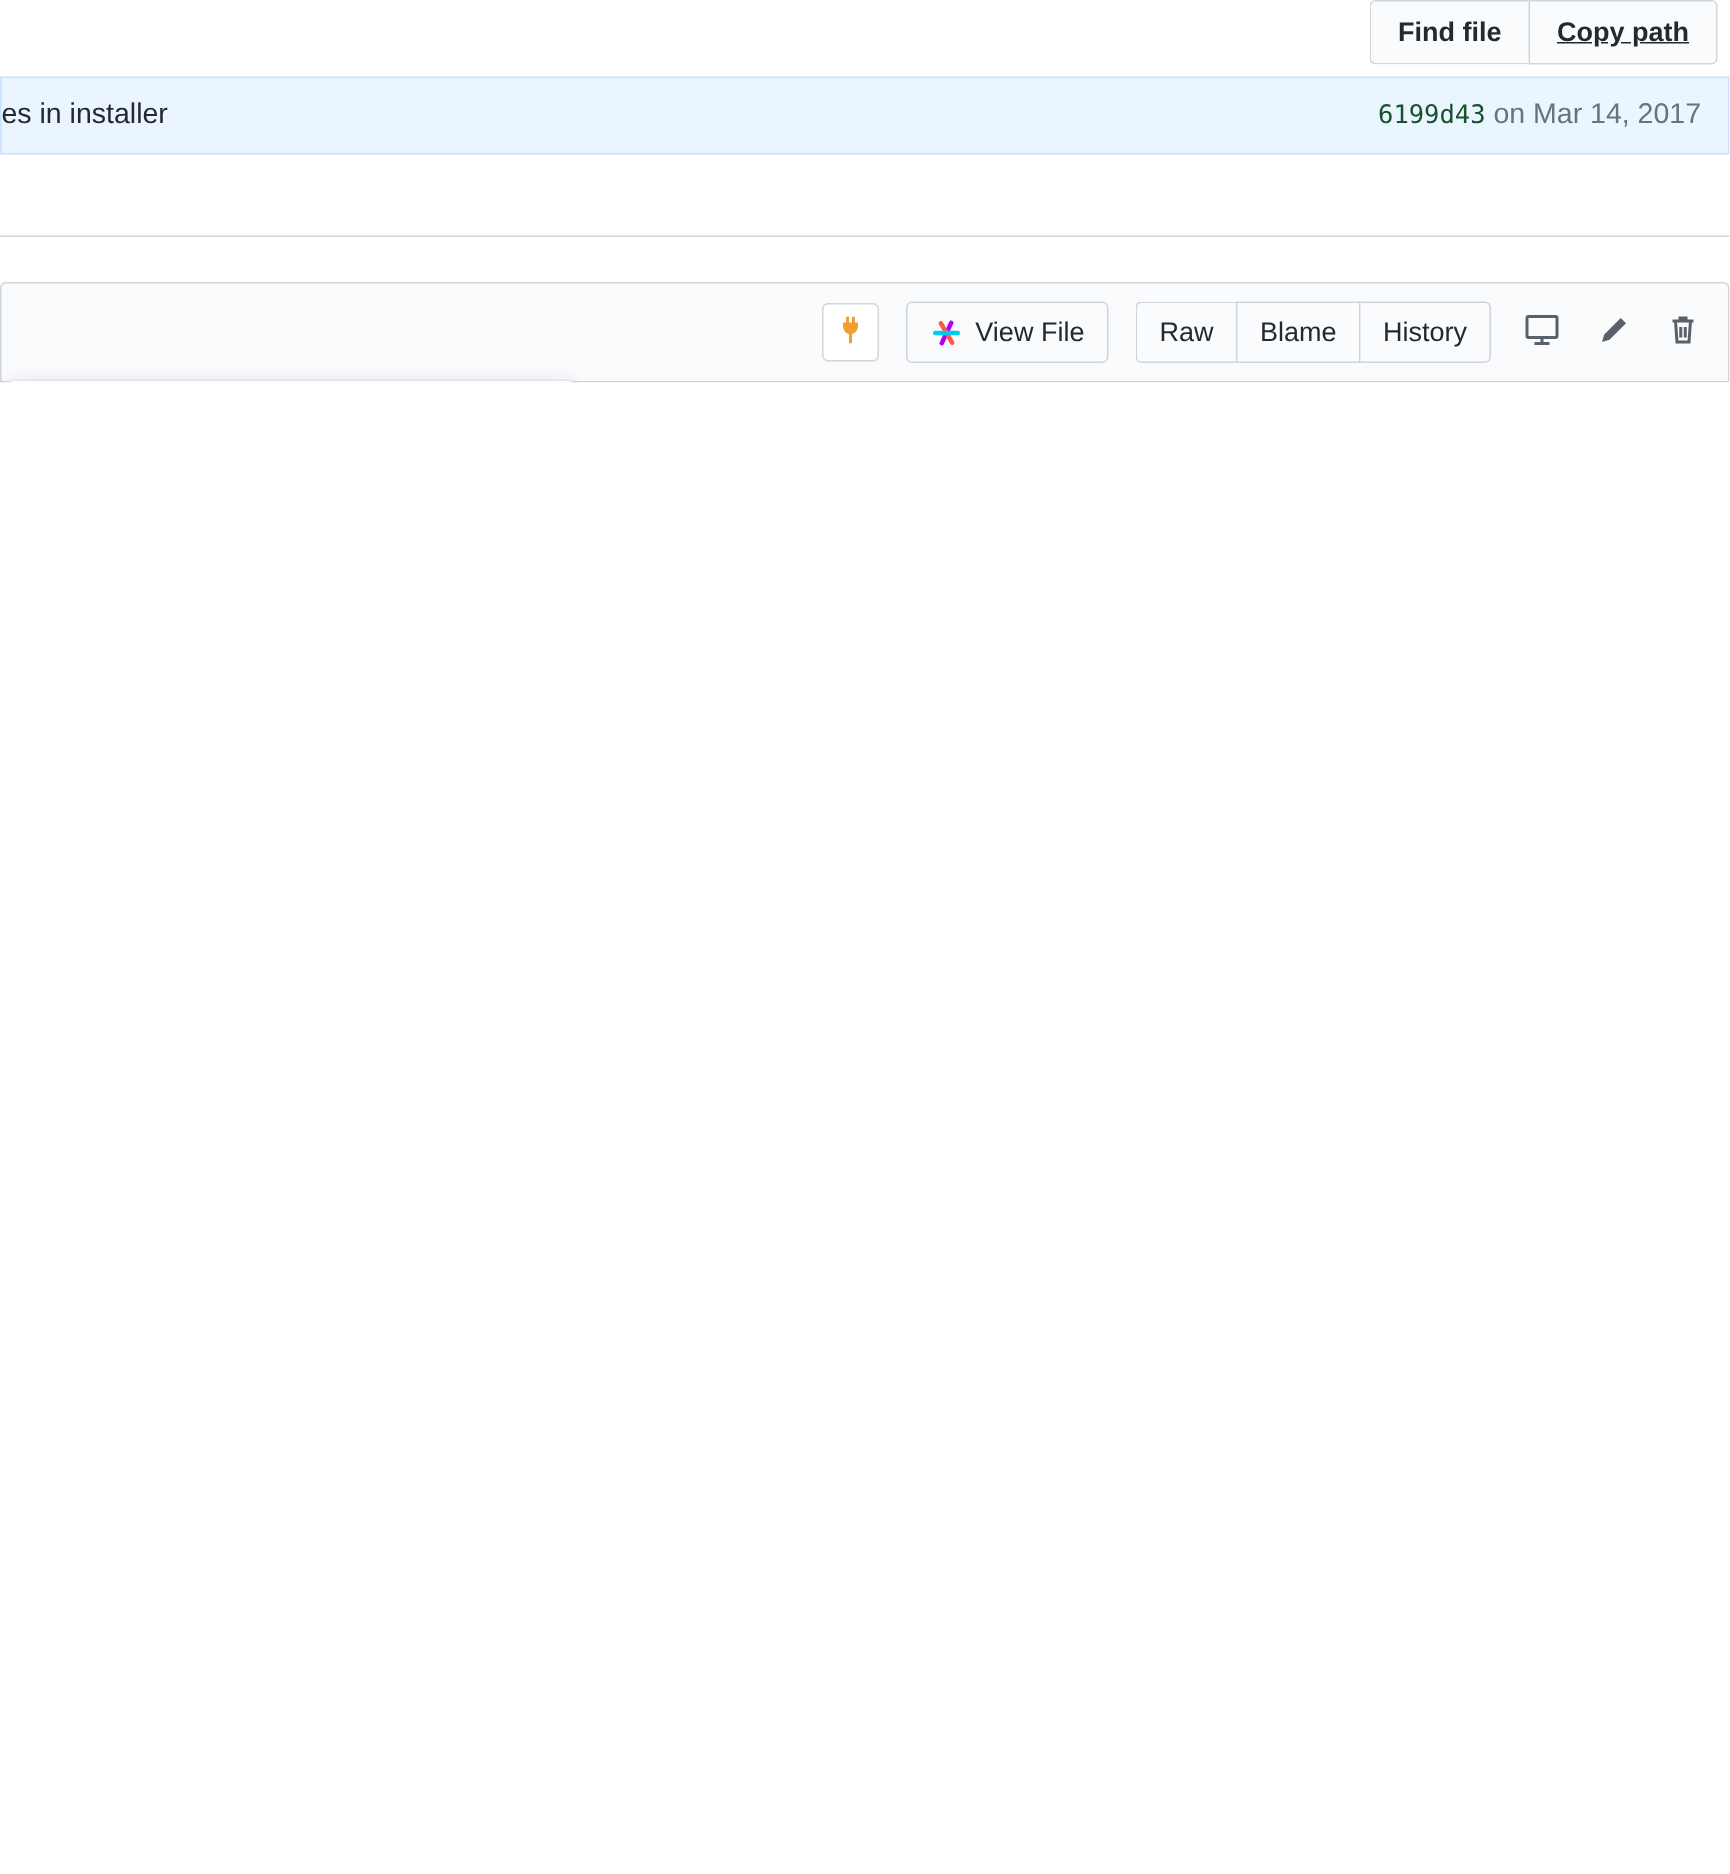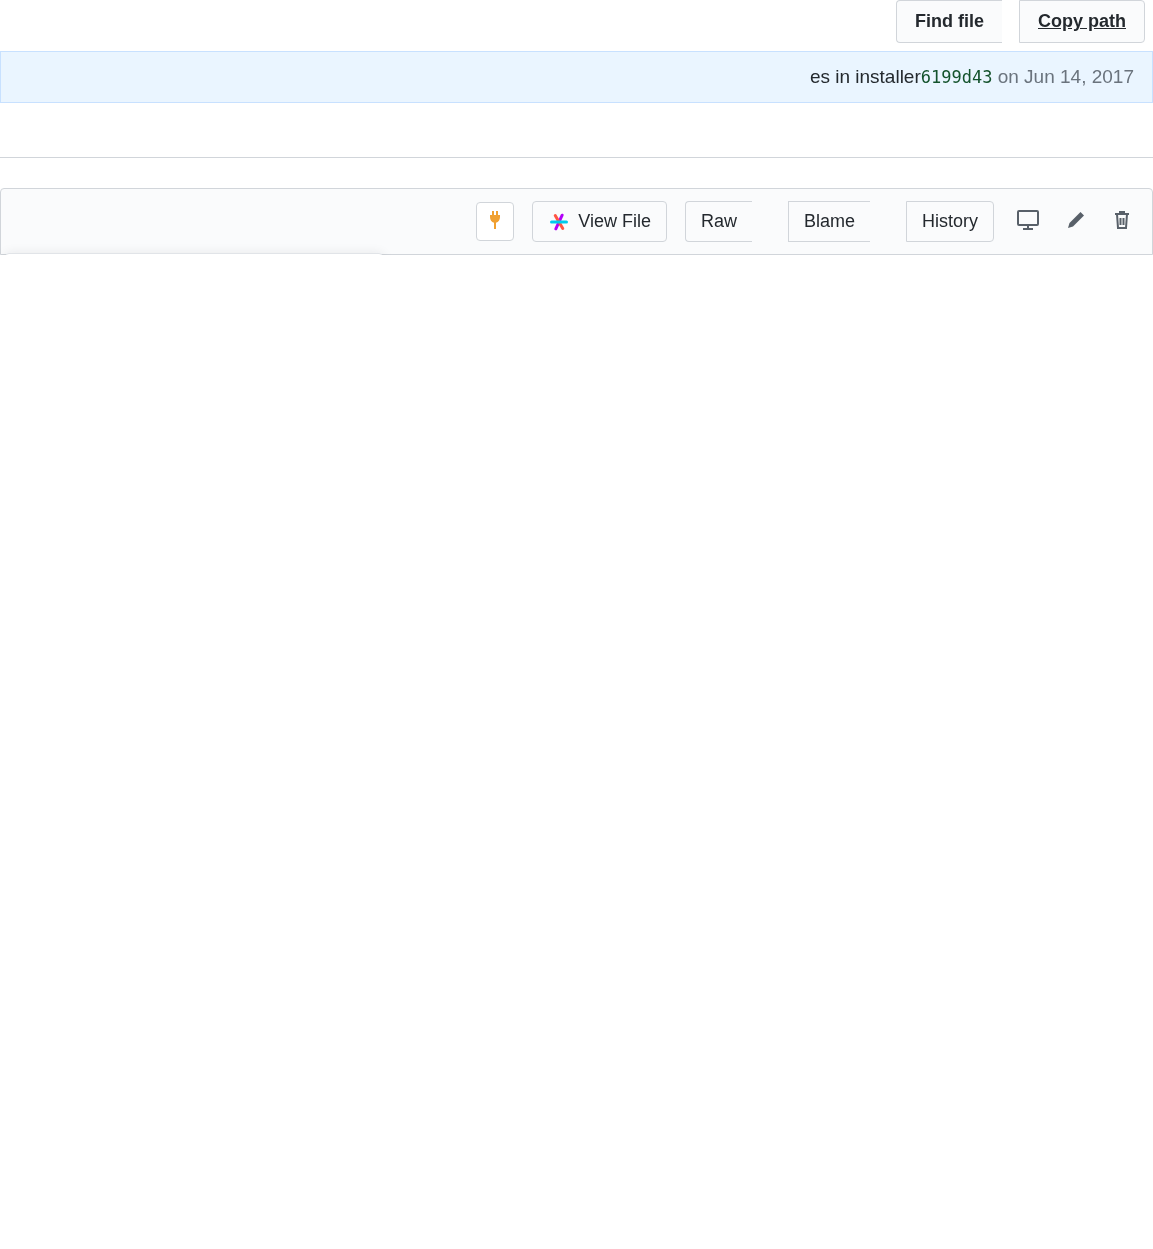--- a/index.html
+++ b/index.html
@@ -6,39 +6,39 @@
   body {
     font-family: -apple-system, BlinkMacSystemFont, "Segoe UI", Helvetica, Arial, sans-serif;
     background: #fff;
     color: #24292e;
     font-size: 15px;
   }
   .top-buttons {
     display: flex;
     justify-content: flex-end;
     padding: 0 8px 8px 16px;
-    gap: 17px;
+    gap: 0;
   }
   .btn {
     background: #fafbfc;
     border: 1px solid #d1d5da;
     padding: 8px 18px;
     font-size: 18px;
     font-weight: 600;
     color: #24292e;
     cursor: pointer;
     line-height: 1.4;
   }
   .btn-left { border-radius: 4px 0 0 4px; border-right: none; }
   .btn-right { border-radius: 0 4px 4px 0; text-decoration: underline; }
   .commit-bar {
     background: #eaf5ff;
     border: 1px solid #c8e1ff;
     display: flex;
-    justify-content: flex-end;
+    justify-content: space-between;
     align-items: center;
     padding: 14px 18px 14px 0;
     font-size: 19px;
     color: #586069;
   }
   .commit-bar .left { color: #24292e; white-space: nowrap; overflow: hidden; }
   .commit-bar .right { color: #6a737d; white-space: nowrap; }
   .commit-bar .sha { font-family: SFMono-Regular, Consolas, monospace; font-size: 17px; color: #14532d; }
   .spacer-bar {
     border-bottom: 1px solid #d1d5da;
@@ -63,21 +63,21 @@
     font-size: 18px;
     font-weight: 400;
     color: #24292e;
     cursor: pointer;
     border-radius: 4px;
     display: inline-flex;
     align-items: center;
     gap: 8px;
     line-height: 1.5;
   }
-  .btn-group { display: inline-flex; gap: 36px; }
+  .btn-group { display: inline-flex; }
   .btn-group .btn-sm { border-radius: 0; border-right: none; }
   .btn-group .btn-sm:first-child { border-radius: 4px 0 0 4px; }
   .btn-group .btn-sm:last-child { border-radius: 0 4px 4px 0; border-right: 1px solid #d1d5da; }
   .icon-btn {
     background: transparent;
     border: none;
     cursor: pointer;
     color: #586069;
     padding: 4px;
     display: inline-flex;
@@ -156,21 +156,21 @@
 
 <div class="top-buttons">
   <button class="btn btn-left">Find file</button>
   <button class="btn btn-right">Copy path</button>
 </div>
 
 <div class="commit-bar">
   <div class="left">es in installer</div>
   <div class="right">
     <span class="sha">6199d43</span>
-    <span>on Jun 14, 2017</span>
+    <span>on Mar 14, 2017</span>
   </div>
 </div>
 
 <div class="spacer-bar"></div>
 
 <div class="file-header">
 
   <button class="plug-btn">
     <span>
       <svg width="16" height="18" viewBox="0 0 16 18">

